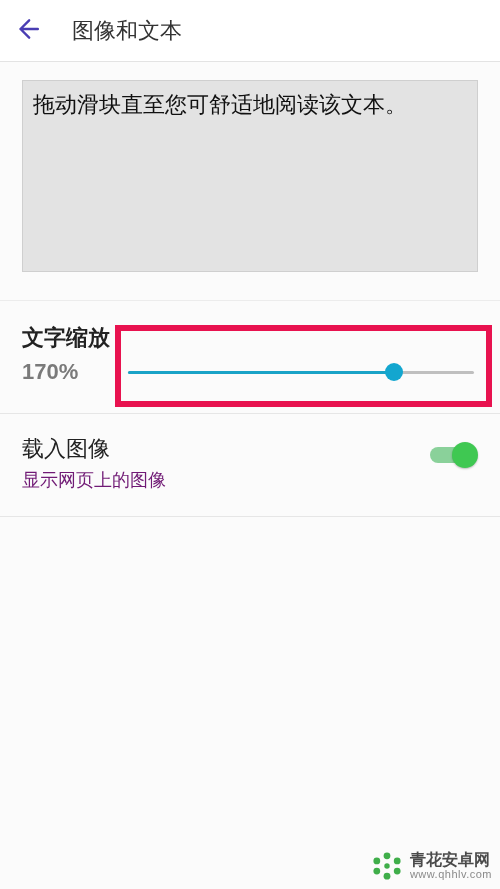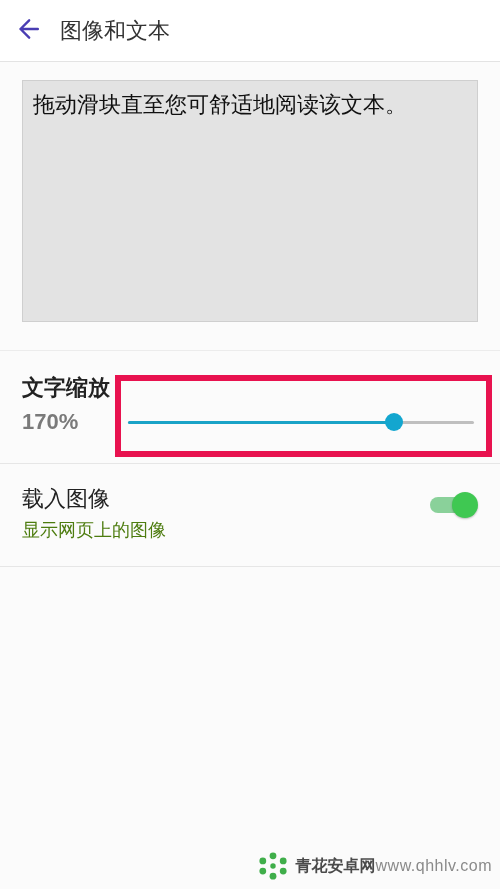--- a/index.html
+++ b/index.html
@@ -26,42 +26,42 @@
     width: 26px;
     height: 26px;
     stroke: #4a3db3;
     stroke-width: 2.2;
     fill: none;
     stroke-linecap: round;
     stroke-linejoin: round;
   }
   .header-title {
     font-size: 22px;
-    margin-left: 20px;
+    margin-left: 32px;
     color: #333;
   }
 
   
   .section {
     padding: 18px 22px 20px 22px;
     border-bottom: 1px solid #e6e6e6;
     background: #fbfbfb;
   }
   .section.preview-section { padding-bottom: 28px; border-bottom: 1px solid #ececec; }
 
   .preview-label {
     font-size: 22px;
     color: #222;
     margin-bottom: 12px;
   }
   .preview-box {
     background: #e3e3e3;
     border: 1px solid #cfcfcf;
     width: 100%;
-    height: 242px;
+    height: 192px;
     padding: 8px 10px;
     font-size: 22px;
     line-height: 1.45;
     color: #111;
   }
 
   
   .scale-section {
     padding: 22px 22px 28px 22px;
     position: relative;
@@ -124,21 +124,21 @@
   .load-section {
     padding: 20px 22px 24px 22px;
   }
   .load-title {
     font-size: 22px;
     color: #222;
     font-family: Liberation Serif, serif;
   }
   .load-sub {
     font-size: 18px;
-    color: #4d7c0f;
+    color: #701a75;
     margin-top: 4px;
   }
   .toggle {
     position: absolute;
     right: 24px;
     top: 30px;
     width: 46px;
     height: 20px;
   }
   .toggle-track {
@@ -165,22 +165,22 @@
     position: absolute;
     right: 8px;
     bottom: 6px;
     display: flex;
     align-items: center;
     gap: 6px;
     color: #5d5d5d;
   }
   .wm-logo svg { width: 34px; height: 34px; display:block; }
   .wm-text-cn { font-size: 16px; font-weight: 600; color:#4a4a4a; }
-  .wm-text-en { font-size: 16px; color:#8a8a8a; letter-spacing:.5px; }
-  .wm-text { display:flex; flex-direction:row; line-height:1.05; }
+  .wm-text-en { font-size: 11px; color:#8a8a8a; letter-spacing:.5px; }
+  .wm-text { display:flex; flex-direction:column; line-height:1.05; }
 </style>
 </head>
 <body>
 
 <div class="header">
   <span class="back-icon">
     <svg viewBox="0 0 24 24">
         <path d="M14 4 L6 12 L14 20 M6 12 H22"></path>
       </svg>
   </span>

